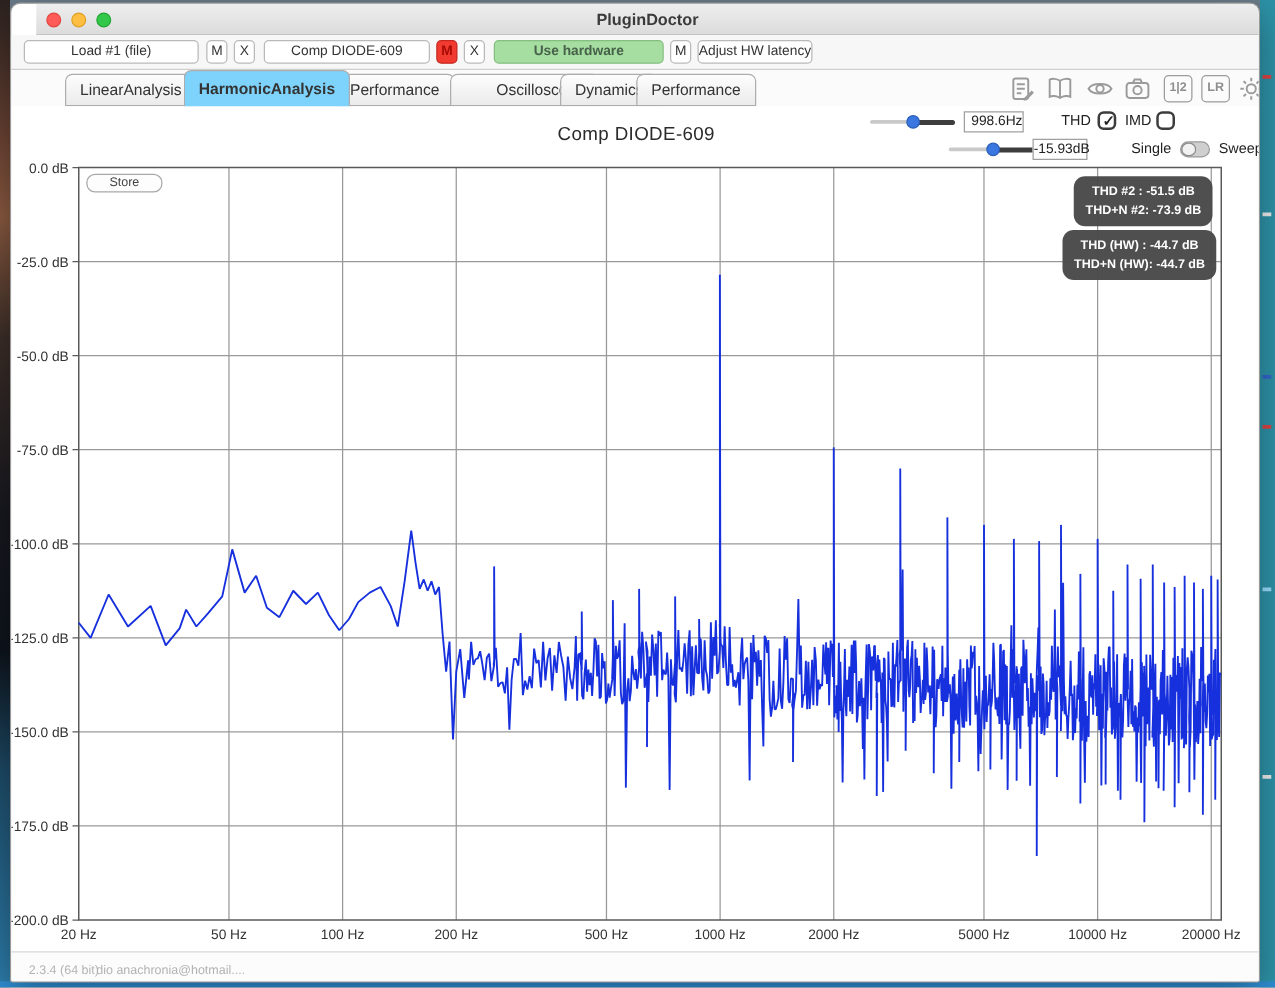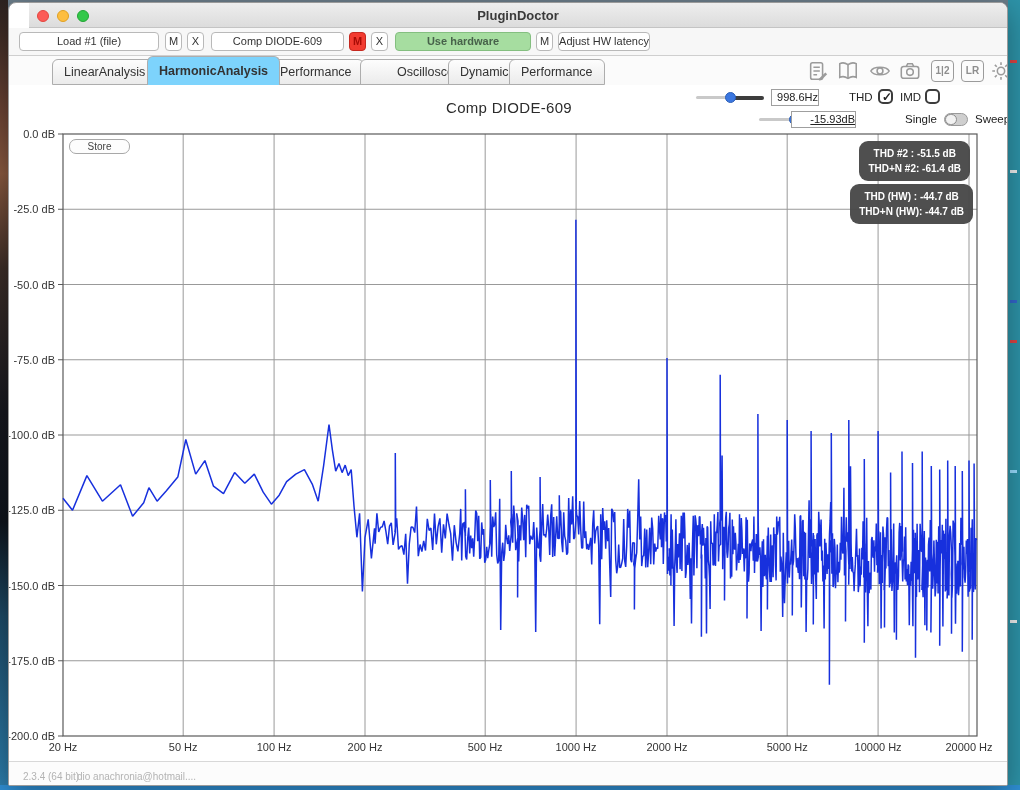--- a/index.html
+++ b/index.html
@@ -170,21 +170,21 @@
           <span class="mark">✓</span>
         </div>
       <span class="lbl" style="left:891px;top:6px;">IMD</span>
       <div class="chk" style="left:916px;top:4px;"></div>
 
       <div class="slider" style="left:750px;top:28px;width:70px;">
         <div class="trk-l" style="width:33px;"></div>
         <div class="trk-r" style="left:33px;width:37px;"></div>
         <div class="thumb" style="left:30px;"></div>
       </div>
-      <div class="valbox" style="left:782px;top:26px;width:65px;text-decoration:underline;">-15.93dB</div>
+      <div class="valbox" style="left:817px;top:26px;width:44px;">-15.93dB</div>
       <span class="lbl" style="left:896px;top:28px;text-align:center;">Single</span>
       <div class="toggle" style="left:935px;top:28px;">
           <div class="knob"></div>
         </div>
       <span class="lbl" style="left:966px;top:28px;">Sweep</span>
     </div>
 
     <div class="chart-title">Comp DIODE-609</div>
 
     <div id="chart-holder" style="position:absolute;left:0;top:0;width:1000px;height:676px;"><svg width="1000" height="676">
@@ -233,21 +233,21 @@
           <line x1="960" x2="960" y1="49" y2="651" stroke="#999999" stroke-width="1"></line>
           <text x="960" y="666" text-anchor="middle" font-size="11" fill="#333333">20000 Hz</text>
           <rect x="54" y="49" width="914" height="602" fill="none" stroke="#5a5a5a" stroke-width="1.2"></rect>
           <path d="M54.0 413.2L63.5 425.3L77.9 390.6L93.4 416.2L111.5 399.7L123.6 431.3L134.7 417.7L139.9 402.7L148.1 416.2L157.4 405.7L168.8 392.1L176.8 354.5L186.7 389.1L195.9 375.6L204.5 401.2L214.5 408.7L225.6 387.6L235.8 398.2L245.3 389.1L254.2 407.2L262.4 419.2L270.2 410.2L277.6 396.7L286.8 389.1L295.4 384.6L303.5 399.7L309.2 416.2L314.7 380.1L320.0 339.5L323.4 365.1L326.7 386.1L330.0 378.6L333.1 387.6L336.2 380.1L339.2 390.6L342.2 384.6L345.1 422.2L347.9 452.3L350.6 428.3L353.4 506.5L356.0 452.3L359.2 434.3L362.4 473.4L365.5 443.3L366.1 458.6L367.9 428.4L369.7 447.0L371.5 442.4L373.3 441.7L375.1 436.0L376.9 446.3L378.7 459.1L380.5 441.1L382.3 437.9L384.1 459.9L386.3 447.0L386.3 368.1L386.7 438.8L385.9 447.2L387.7 433.2L389.5 464.4L391.3 461.5L393.1 460.8L394.9 469.7L396.7 448.8L398.5 498.8L400.3 458.8L402.1 442.1L403.9 442.2L405.7 447.6L407.5 421.5L409.3 471.1L411.1 459.5L412.9 466.6L414.7 455.9L416.5 465.5L418.3 433.9L420.1 445.5L421.9 443.0L423.7 464.9L425.5 428.5L427.3 459.3L429.1 441.4L430.9 433.4L432.7 467.6L434.5 439.3L436.3 453.4L438.1 428.6L439.9 439.5L441.7 448.6L443.5 475.6L445.3 440.2L447.1 457.3L448.9 466.3L450.7 448.7L451.7 423.9L452.7 475.5L453.7 438.9L454.7 437.6L456.4 451.0L456.4 404.2L456.8 443.3L455.7 436.7L456.7 471.5L457.7 474.4L458.7 453.4L459.7 442.6L460.7 468.4L461.7 450.6L462.7 463.2L463.7 453.2L464.7 471.7L465.7 452.2L466.7 425.6L467.7 428.2L468.7 456.2L469.7 430.8L470.7 473.8L471.7 472.3L472.7 437.4L473.7 449.6L474.7 444.1L475.7 477.8L476.7 474.7L477.7 461.8L478.7 473.1L479.7 465.9L481.3 455.7L481.3 395.1L481.7 439.3L480.7 458.3L481.7 428.7L482.7 471.7L483.7 431.6L484.7 442.0L485.7 439.5L486.7 427.2L487.7 469.6L488.7 478.4L489.7 475.7L490.7 413.7L491.7 545.1L492.7 467.6L493.7 457.7L494.7 475.9L495.7 467.8L496.7 439.7L497.7 453.2L498.7 459.0L499.7 450.3L500.7 465.9L502.3 448.6L502.3 386.1L502.7 448.2L501.7 436.6L502.7 429.0L503.7 457.7L504.7 420.5L505.7 433.9L506.7 465.2L508.6 454.0L508.6 512.5L509.0 436.0L507.7 428.3L508.7 443.1L509.7 476.6L510.7 440.3L511.7 455.5L512.7 422.6L513.7 434.6L514.7 455.3L515.7 429.9L516.7 472.3L517.7 419.7L518.7 423.5L519.7 420.7L520.7 459.2L521.7 450.7L522.7 453.7L523.7 454.4L524.7 437.1L525.7 457.7L526.7 546.9L527.7 442.5L528.7 461.8L529.7 463.3L531.1 444.8L531.1 392.1L531.5 449.2L530.7 470.1L531.7 476.8L532.7 442.7L533.7 419.1L534.7 450.4L535.7 449.1L536.7 452.3L537.7 443.8L538.7 429.6L539.7 442.3L540.7 470.0L541.7 431.0L542.7 419.2L543.7 471.9L544.7 432.1L545.7 471.1L546.7 451.0L547.7 431.2L548.7 453.2L550.3 453.6L550.3 410.2L550.7 438.8L549.7 452.9L550.7 425.3L551.7 427.0L552.7 457.0L553.7 467.3L554.7 427.3L555.7 451.2L556.7 455.6L557.7 469.8L558.7 467.6L559.7 412.9L560.7 458.0L561.7 424.6L562.7 439.5L563.7 411.2L564.7 454.1L565.7 452.3L566.9 435.2L566.9 134.8L567.3 423.0L566.7 414.4L567.7 430.4L568.7 431.8L569.7 449.4L570.7 416.0L571.7 444.1L572.7 463.0L573.7 463.0L574.7 416.6L575.7 453.1L576.7 446.4L577.7 464.3L578.7 458.9L579.7 465.0L580.7 459.0L581.7 452.8L582.7 479.4L583.7 439.8L584.7 425.2L585.7 458.4L586.7 446.3L587.7 442.9L588.7 441.0L589.7 460.4L590.7 539.3L591.7 429.2L592.7 474.3L593.7 423.0L594.7 444.8L595.7 436.4L596.7 463.6L597.7 435.2L598.7 456.3L599.7 443.0L600.7 480.2L601.7 512.1L602.7 423.7L603.7 425.8L604.7 437.3L605.7 427.0L606.7 474.8L607.7 488.3L608.7 481.2L609.7 459.6L610.7 482.4L611.7 482.2L612.7 478.3L613.7 473.5L614.7 433.9L615.7 475.9L616.7 482.0L617.7 461.1L618.7 423.9L619.7 442.7L620.7 425.7L621.7 474.4L622.7 477.3L623.7 457.8L625.4 458.1L625.4 524.6L625.8 469.3L624.7 479.0L625.7 483.4L626.7 474.2L627.7 467.6L628.7 433.8L629.7 394.2L630.7 454.5L631.7 431.4L632.7 481.1L633.7 471.2L634.7 470.9L635.7 443.6L636.7 482.4L637.7 444.4L638.7 482.2L639.7 466.2L640.7 442.8L641.7 479.2L642.7 432.6L643.7 443.6L644.7 479.5L645.7 458.6L646.7 466.5L647.7 462.3L648.7 463.8L649.7 430.7L650.7 447.1L651.3 454.5L651.9 428.8L652.5 462.2L653.1 434.1L653.7 433.5L654.3 479.1L654.9 452.8L655.5 427.4L656.1 436.7L656.7 430.0L657.3 456.5L658.0 444.2L658.0 272.9L658.4 465.7L657.9 429.7L658.5 489.0L659.1 471.7L659.7 485.6L660.3 463.3L660.9 490.5L661.9 461.1L661.9 500.5L662.3 446.1L661.5 471.4L662.1 429.3L662.7 483.8L663.3 444.5L663.9 473.6L664.5 491.8L665.1 541.0L665.7 482.7L666.3 463.3L666.9 434.3L667.5 478.1L668.1 487.9L668.7 458.9L669.3 472.5L669.9 463.5L670.5 448.3L671.1 484.2L671.7 458.9L672.3 430.8L672.9 486.1L673.5 440.7L674.1 427.5L674.7 453.4L675.3 427.5L675.9 446.7L676.5 493.0L677.1 487.7L677.7 471.5L678.3 459.9L678.9 480.0L679.5 472.5L680.1 457.7L680.7 480.0L681.3 514.1L681.9 473.2L682.5 538.6L683.1 474.6L683.7 451.0L684.3 430.7L684.9 490.4L685.5 465.7L686.1 430.3L686.7 434.2L687.3 441.4L687.9 483.2L688.5 440.4L689.1 441.3L689.7 451.3L690.3 432.1L690.9 431.5L691.5 459.6L692.4 454.4L692.4 551.7L692.8 469.4L692.1 473.4L692.7 446.3L693.3 439.0L693.9 460.7L694.5 442.7L695.1 458.2L695.7 460.4L696.3 493.4L696.9 453.1L697.5 548.5L698.1 441.5L698.7 442.4L699.3 475.4L699.9 480.4L700.5 491.9L701.1 524.1L701.7 436.3L702.3 458.5L702.9 457.8L703.5 458.7L704.1 480.3L704.7 479.5L705.3 429.2L705.9 476.7L706.5 480.9L707.1 446.5L707.7 448.1L708.3 439.0L708.9 427.1L709.5 476.5L710.1 461.5L711.2 459.4L711.2 289.8L711.6 459.9L710.7 438.6L711.3 432.6L711.9 435.6L712.5 428.9L713.1 370.6L713.7 484.3L714.3 443.1L715.5 468.8L715.5 515.5L715.9 466.7L714.9 441.8L715.5 475.7L716.1 458.8L716.7 432.9L717.3 426.8L717.9 466.9L718.5 472.8L719.1 464.2L719.7 443.1L720.3 439.1L720.9 427.8L721.5 493.4L722.1 482.5L722.7 491.8L723.3 434.4L723.9 469.3L724.5 441.2L725.1 461.6L725.7 464.6L726.3 447.7L726.9 458.3L727.5 485.4L728.1 475.5L728.7 471.1L729.3 458.8L729.9 478.1L730.5 429.3L731.1 474.9L731.7 469.8L732.3 433.0L732.9 445.6L733.5 469.0L734.1 463.3L734.7 468.4L735.3 486.4L735.9 463.4L736.5 473.4L737.1 432.2L738.0 457.1L738.0 533.6L738.4 471.7L737.7 438.1L738.3 434.8L738.9 482.5L739.5 496.7L740.1 487.6L740.7 458.5L741.3 460.5L741.9 466.2L742.5 458.7L743.1 456.6L743.7 454.4L744.3 475.8L744.9 431.6L745.5 487.9L746.1 457.7L746.7 476.6L747.3 449.0L747.9 476.6L748.9 450.8L748.9 328.9L749.3 471.9L748.5 476.4L749.1 430.6L749.7 464.3L750.3 470.0L750.9 462.4L751.5 475.8L752.1 546.0L752.7 473.7L753.3 456.3L753.9 501.9L754.5 454.3L755.1 491.1L755.7 489.0L756.3 469.8L756.9 490.0L757.5 494.5L758.4 450.8L758.4 524.6L758.8 468.0L758.1 488.3L758.7 464.3L759.3 442.4L759.9 473.2L760.5 486.6L761.1 496.9L761.7 449.6L762.3 497.1L762.9 460.8L763.5 461.4L764.1 492.2L764.7 442.4L765.3 458.5L765.9 449.1L766.5 479.9L767.1 495.4L767.7 431.4L768.3 449.6L768.9 445.8L769.5 436.4L770.1 441.0L770.7 431.8L771.3 486.7L771.9 471.7L772.5 477.2L773.1 488.2L773.7 531.9L774.3 447.8L774.9 496.5L775.5 518.2L776.1 497.3L776.7 480.6L777.3 467.3L778.2 477.5L778.2 334.9L778.6 477.1L777.9 472.2L778.5 498.4L779.1 459.7L779.7 455.7L780.3 492.6L780.9 478.7L781.5 479.4L782.1 467.7L782.7 454.5L783.3 480.5L783.3 530.6L783.7 466.1L783.3 474.2L783.9 480.5L784.5 476.1L785.1 459.0L785.7 429.3L786.3 442.6L786.9 467.8L787.5 482.5L788.1 473.1L788.7 481.8L789.3 488.0L789.9 472.5L790.5 494.2L791.1 431.6L791.7 430.4L792.3 522.5L792.9 476.2L793.5 436.5L794.1 435.1L794.7 491.2L795.3 446.7L795.9 494.5L796.5 447.8L797.1 546.9L797.7 495.0L798.3 494.2L798.9 483.7L799.5 445.7L800.1 415.2L800.7 473.1L801.3 434.3L802.1 465.5L802.1 346.1L802.5 461.3L801.9 455.6L802.5 499.0L803.1 481.6L804.3 448.0L804.3 539.6L804.7 450.2L803.7 456.9L804.3 483.2L804.9 485.0L805.5 489.5L806.1 454.1L806.7 493.1L807.3 513.9L807.9 450.3L808.5 448.3L809.1 487.6L809.7 426.8L810.3 440.7L810.9 461.5L811.5 446.8L812.1 434.5L812.7 475.7L813.3 465.4L813.9 496.4L814.5 480.5L815.1 543.6L815.7 453.7L816.3 494.4L816.9 457.7L817.5 472.4L818.1 489.0L818.7 469.2L819.3 483.9L820.4 462.0L820.4 599.8L820.8 455.2L819.9 475.0L820.5 449.3L821.1 435.4L821.7 417.1L822.3 467.6L822.3 347.9L822.7 456.3L822.3 439.2L822.9 488.8L823.5 448.3L824.1 502.1L824.7 498.8L825.3 453.9L825.9 462.4L826.5 503.2L827.1 488.5L827.7 489.1L828.3 459.6L828.9 497.3L829.5 476.8L830.1 487.6L830.7 484.1L831.3 457.7L831.9 474.7L832.5 431.7L833.1 456.1L833.7 468.4L834.3 467.0L834.9 402.7L835.5 490.6L836.5 452.4L836.5 536.6L836.9 465.8L836.1 453.3L836.7 455.7L837.3 432.2L837.9 456.7L838.5 447.4L839.1 462.5L839.8 479.5L839.8 334.9L840.2 468.3L839.7 499.8L840.3 441.7L840.9 484.0L841.5 381.2L842.1 458.2L842.7 486.4L843.3 472.0L843.9 486.8L844.5 488.1L845.1 506.2L845.7 489.5L846.3 479.9L846.9 463.3L847.5 443.7L848.1 471.5L848.7 470.1L849.3 507.1L849.9 499.1L850.5 463.4L851.1 501.3L851.7 481.5L852.3 489.8L852.9 462.8L853.5 474.5L854.1 436.2L855.3 486.1L855.3 374.1L855.7 483.9L855.3 453.6L855.3 557.7L855.7 458.4L854.7 492.4L855.3 453.6L855.9 501.9L856.5 507.5L857.1 473.7L857.7 432.8L858.3 503.9L858.9 541.2L859.5 475.9L860.1 508.3L860.7 494.1L861.3 487.6L861.9 504.6L862.5 454.6L863.1 452.0L863.7 470.9L864.3 472.9L864.9 455.2L865.5 486.8L866.1 461.6L866.7 466.4L867.3 438.5L867.9 480.3L869.1 458.9L869.1 346.1L869.5 452.9L868.5 487.8L869.1 480.7L869.7 446.1L870.3 499.2L870.9 476.6L871.5 447.2L872.1 543.4L872.7 470.1L873.3 497.9L873.9 441.6L874.5 449.2L875.5 477.3L875.5 542.6L875.9 452.3L875.1 505.3L875.7 503.8L876.3 481.4L876.9 483.4L877.5 445.7L878.1 432.6L878.7 432.9L879.3 481.2L879.9 465.0L880.5 502.5L881.6 485.7L881.6 387.6L882.0 488.1L881.1 498.9L881.7 471.0L882.3 444.3L882.9 505.9L883.5 497.0L884.1 477.7L884.7 438.4L885.3 547.6L885.9 477.6L886.5 478.5L887.4 489.1L887.4 554.7L887.8 471.4L887.1 482.3L887.7 470.3L888.3 493.3L888.9 504.9L889.5 490.6L890.1 447.6L890.7 437.9L891.3 475.5L891.9 440.9L893.0 472.5L893.0 366.6L893.4 466.4L892.5 466.1L893.1 474.0L893.7 496.6L894.3 476.1L894.9 474.1L895.5 451.6L896.1 494.4L896.7 442.3L897.3 496.4L897.9 484.0L898.5 500.1L899.1 479.5L899.7 481.0L900.3 540.3L900.9 489.0L901.5 501.0L902.1 476.8L902.7 496.0L903.5 464.0L903.5 378.0L903.9 491.4L903.3 492.3L903.9 541.3L904.5 444.8L905.1 488.2L905.7 453.0L906.5 473.7L906.5 572.7L906.9 482.4L906.3 447.7L906.9 511.4L907.5 511.8L908.1 438.7L908.7 494.4L909.3 485.2L909.9 465.0L910.5 507.3L911.1 438.8L911.7 450.7L912.3 466.1L913.2 466.5L913.2 366.6L913.6 480.3L912.9 505.0L913.5 496.1L914.1 512.3L914.7 462.5L915.3 446.1L915.9 540.2L916.5 472.5L917.1 498.7L917.8 492.2L917.8 545.6L918.2 479.7L917.7 481.6L918.3 474.8L918.9 502.4L919.5 459.8L920.1 452.6L920.7 486.5L921.3 435.1L922.3 489.3L922.3 381.0L922.7 471.4L921.9 547.6L922.5 466.3L923.1 475.3L923.7 503.6L924.3 487.1L924.9 455.6L925.5 480.8L926.1 511.4L926.7 505.1L927.3 454.8L927.9 498.5L928.5 456.7L929.1 508.5L929.7 441.2L930.7 470.2L930.7 384.6L931.1 460.3L930.7 487.8L930.7 560.7L931.1 485.2L930.3 480.3L930.9 496.4L931.5 460.3L932.1 455.0L932.7 468.4L933.3 439.8L933.9 541.6L934.5 445.5L935.1 473.9L935.7 448.7L936.3 506.6L936.9 433.7L937.5 505.5L938.7 487.8L938.7 375.6L939.1 474.8L938.1 513.5L938.7 504.0L939.3 483.0L939.9 510.6L940.5 450.0L941.1 440.9L941.7 447.9L942.5 466.2L942.5 548.7L942.9 462.4L942.3 489.1L942.9 512.8L943.5 499.2L944.1 435.6L944.7 438.6L945.3 445.6L946.2 479.6L946.2 381.0L946.6 480.2L945.9 462.5L946.5 538.8L947.1 478.6L947.7 508.8L948.3 491.6L948.9 475.8L949.5 510.2L950.1 499.6L950.7 458.0L951.3 501.5L951.9 432.7L952.5 456.1L953.3 459.8L953.3 386.1L953.7 464.6L953.3 475.5L953.3 566.7L953.7 484.3L953.1 479.1L953.7 455.6L954.3 484.5L954.9 461.8L955.5 492.1L956.1 497.6L956.7 485.9L957.3 455.4L957.9 468.9L958.5 454.0L959.1 511.7L960.0 452.6L960.0 375.6L960.4 486.9L959.7 466.3L960.3 506.5L960.9 503.9L961.5 502.9L962.1 442.8L963.2 481.6L963.2 554.7L963.6 468.2L962.7 457.6L963.3 434.3L963.9 504.3L964.5 507.0L965.1 481.4L965.1 378.6L965.5 460.7L965.1 445.3L965.7 482.5L966.3 504.6L966.9 453.1L967.5 455.3" fill="none" stroke="#1730dd" stroke-width="1.5" stroke-linejoin="bevel"></path>
         </svg></div>
 
     <div class="store-btn">Store</div>
 
     <div class="readout" id="readout1">
       <div>THD #2 : -51.5 dB</div>
-      <div>THD+N #2: -61.4 dB</div>
+      <div>THD+N #2: -73.9 dB</div>
     </div>
     <div class="readout" id="readout2">
       <div>THD (HW) : -44.7 dB</div>
       <div>THD+N (HW): -44.7 dB</div>
     </div>
   </div>
 
   <div class="statusbar">
     <span id="sb-ver">2.3.4 (64 bit)</span>
     <span id="sb-mail">dio anachronia@hotmail....</span>

